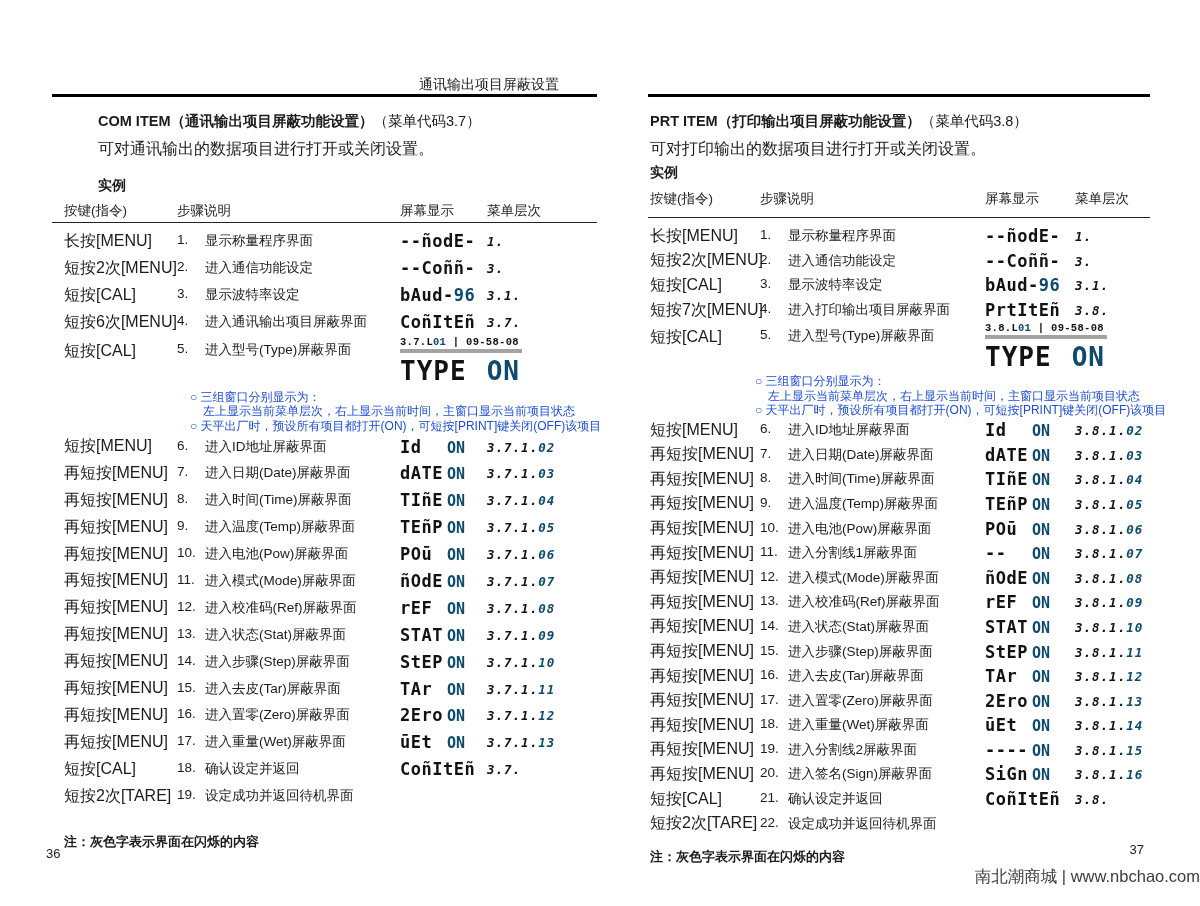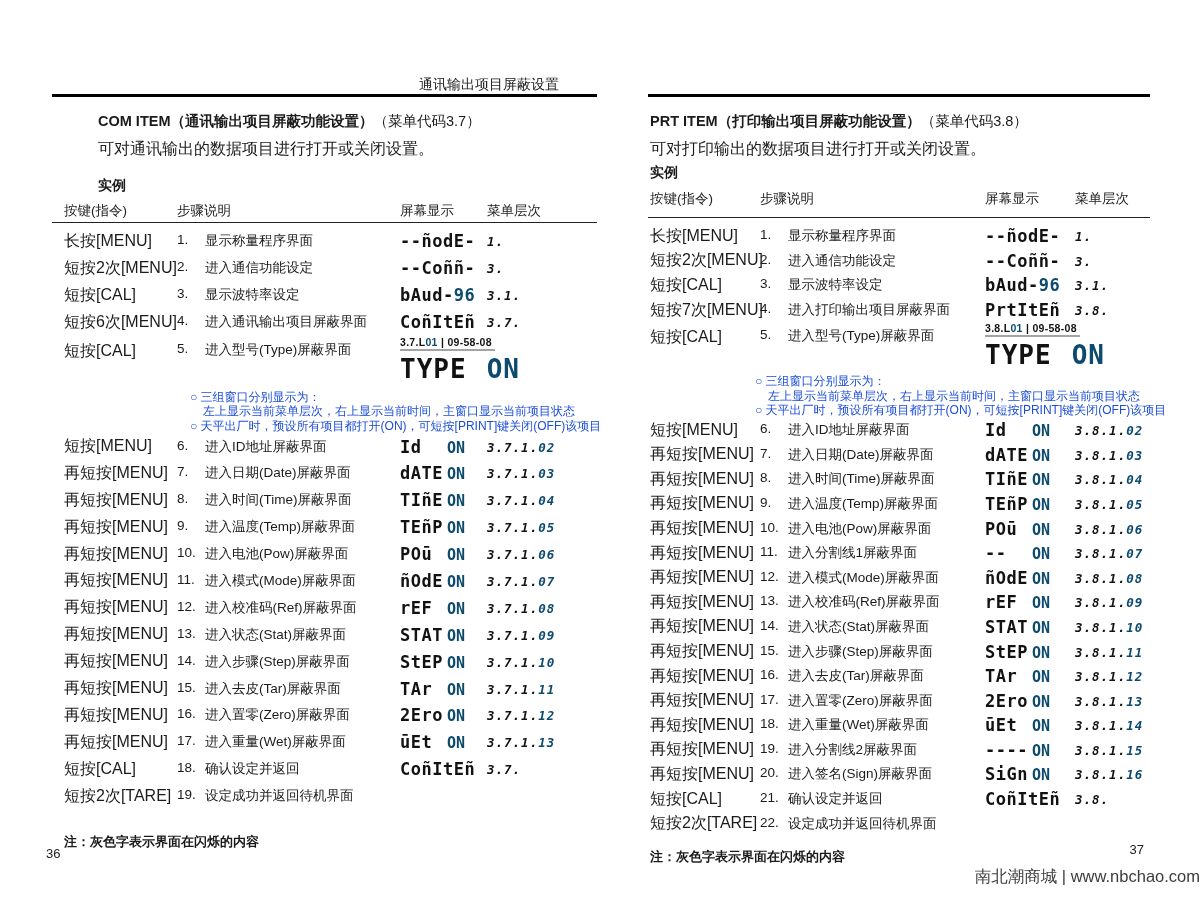--- a/index.html
+++ b/index.html
@@ -48,21 +48,21 @@
   .c-step{font-size:13.5px;display:flex;white-space:nowrap;}
   .c-num{display:inline-block;width:28px;flex:none;}
 
   .b{color:#121212;}
   .g{color:#0c4a6e;}
 
   .lcd{font-family:"DejaVu Sans Mono","Liberation Mono",monospace;font-weight:bold;font-size:17px;letter-spacing:0.5px;white-space:nowrap;}
   .lcd-name{display:inline-block;min-width:47px;}
   .lcd-on{font-size:15px;letter-spacing:0;}
   .c-disp.type-screen{grid-column:3 / 5;}
-  .lcd-mini{font-family:Liberation Sans, sans-serif;font-weight:bold;font-size:10.5px;letter-spacing:0.3px;width:max-content;border-bottom:2px solid #a3a3a3;padding:0 3px 1px 0;white-space:nowrap;}
+  .lcd-mini{font-family:Liberation Mono, monospace;font-weight:bold;font-size:10.5px;letter-spacing:0.3px;width:max-content;border-bottom:4px solid #a3a3a3;padding:0 3px 1px 0;white-space:nowrap;}
   .lcd-big{font-family:"DejaVu Sans Mono","Liberation Mono",monospace;font-weight:bold;font-size:26px;letter-spacing:1px;margin-top:3px;white-space:nowrap;}
   .lcd-big .g{margin-left:20px;}
 
   .c-code{white-space:nowrap;}
   .code{font-family:"DejaVu Sans Mono","Liberation Mono",monospace;font-style:italic;font-weight:bold;font-size:12.5px;letter-spacing:1px;}
 
   .noteline{font-size:12px;line-height:14.5px;color:#1d4ed8;white-space:nowrap;}
   #pg0 .noteline{margin-left:126px;}
   #pg1 .noteline{margin-left:105px;}
   .noteline.indent{padding-left:13px;}

